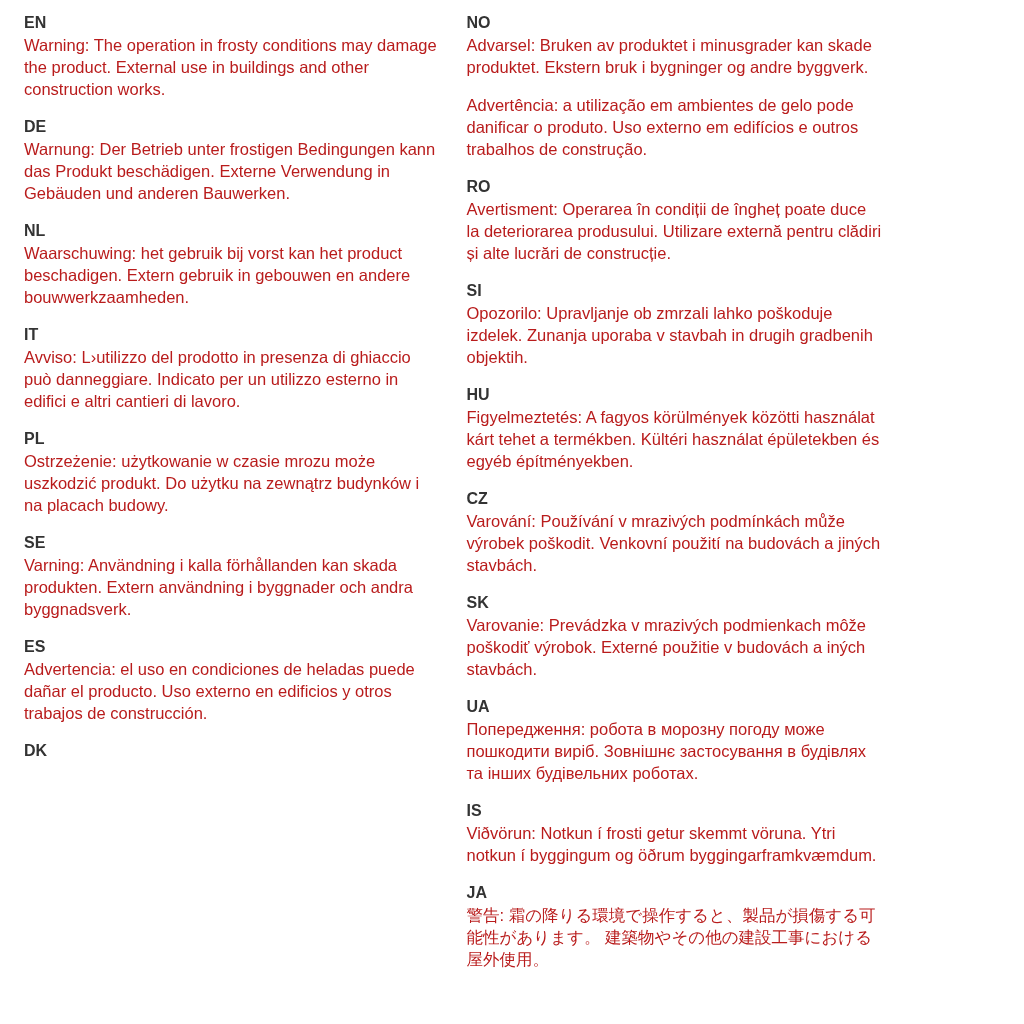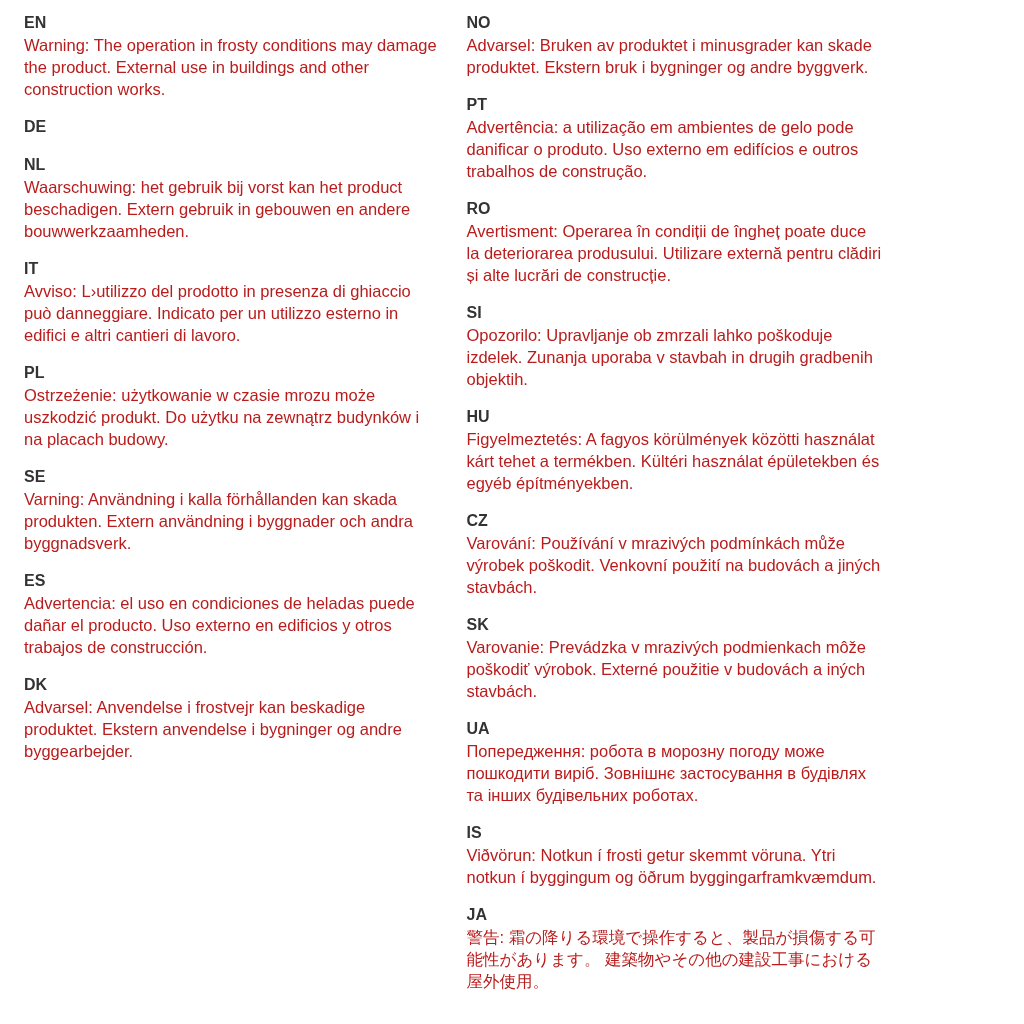--- a/index.html
+++ b/index.html
@@ -51,20 +51,21 @@
 
 <div class="page">
 
   <div class="col">
     <section class="lang-block">
       <h2>EN</h2>
       <p>Warning: The operation in frosty conditions may damage the product. External use in buildings and other construction works.</p>
     </section>
     <section class="lang-block">
       <h2>DE</h2>
+      <p>Warnung: Der Betrieb unter frostigen Bedingungen kann das Produkt beschädigen. Externe Verwendung in Gebäuden und anderen Bauwerken.</p>
     </section>
     <section class="lang-block">
       <h2>NL</h2>
       <p>Waarschuwing: het gebruik bij vorst kan het product beschadigen. Extern gebruik in gebouwen en andere bouwwerkzaamheden.</p>
     </section>
     <section class="lang-block">
       <h2>IT</h2>
       <p>Avviso: L›utilizzo del prodotto in presenza di ghiaccio può danneggiare. Indicato per un utilizzo esterno in edifici e altri cantieri di lavoro.</p>
     </section>
     <section class="lang-block">
@@ -74,31 +75,29 @@
     <section class="lang-block">
       <h2>SE</h2>
       <p>Varning: Användning i kalla förhållanden kan skada produkten. Extern användning i byggnader och andra byggnadsverk.</p>
     </section>
     <section class="lang-block">
       <h2>ES</h2>
       <p>Advertencia: el uso en condiciones de heladas puede dañar el producto. Uso externo en edificios y otros trabajos de construcción.</p>
     </section>
     <section class="lang-block">
       <h2>DK</h2>
-      <p>Advarsel: Anvendelse i frostvejr kan beskadige produktet. Ekstern anvendelse i bygninger og andre byggearbejder.</p>
     </section>
   </div>
 
   <div class="col">
     <section class="lang-block">
       <h2>NO</h2>
       <p>Advarsel: Bruken av produktet i minusgrader kan skade produktet. Ekstern bruk i bygninger og andre byggverk.</p>
     </section>
     <section class="lang-block">
-      <h2>PT</h2>
       <p>Advertência: a utilização em ambientes de gelo pode danificar o produto. Uso externo em edifícios e outros trabalhos de construção.</p>
     </section>
     <section class="lang-block">
       <h2>RO</h2>
       <p>Avertisment: Operarea în condiții de îngheț poate duce la deteriorarea produsului. Utilizare externă pentru clădiri și alte lucrări de construcție.</p>
     </section>
     <section class="lang-block">
       <h2>SI</h2>
       <p>Opozorilo: Upravljanje ob zmrzali lahko poškoduje izdelek. Zunanja uporaba v stavbah in drugih gradbenih objektih.</p>
     </section>

